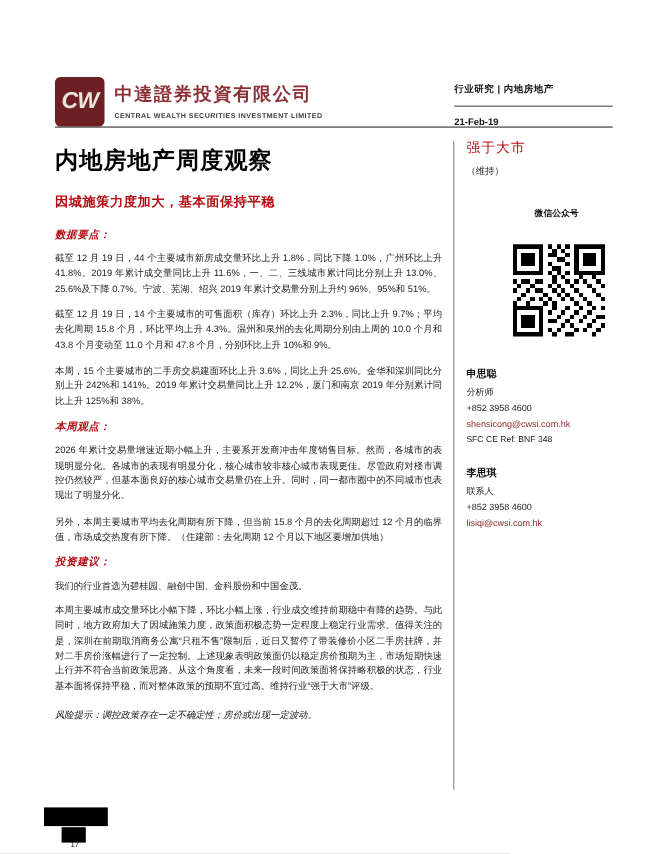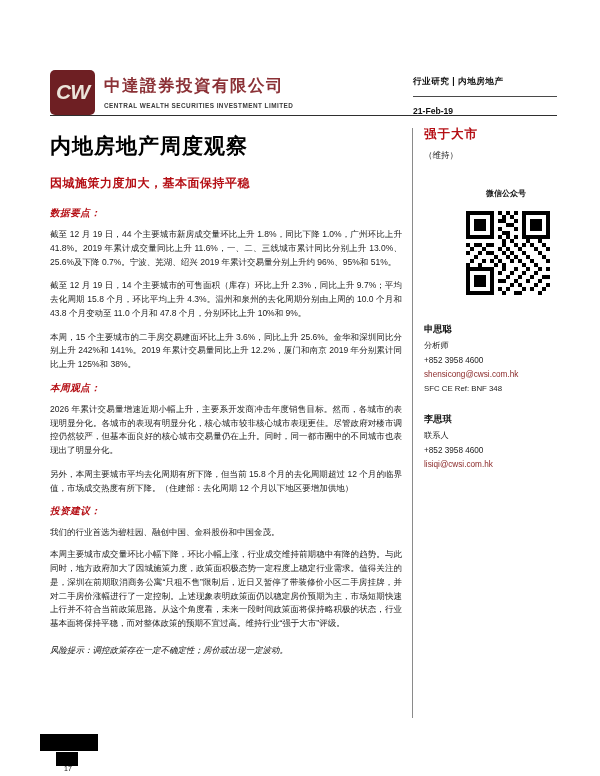--- a/index.html
+++ b/index.html
@@ -31,24 +31,24 @@
   .left-col { position:absolute; top:126px; left:50px; width:352px; }
   .doc-title { font-size:21px; font-weight:bold; color:#000; margin:6px 0 15px; letter-spacing:1px; }
   .doc-subtitle { font-size:12px; font-weight:bold; color:#b50f15; margin-bottom:15px; letter-spacing:0.5px; }
   .sec-head { font-size:9.6px; font-weight:bold; font-style:italic; color:#b50f15; margin:9px 0 8px; letter-spacing:0.5px; }
   .para { font-size:8.5px; line-height:1.62; text-align:justify; color:#1c1c1c; margin-bottom:10px; }
   .para.lead { margin-bottom:8px; }
   .risk-note { font-size:8.5px; font-style:italic; color:#111; margin-top:14px; }
 
   
   .sidebar { position:absolute; top:126px; left:424px; width:133px; }
-  .rating { color:#b50f15; font-size:12.5px; font-weight:bold; letter-spacing:1px; }
+  .rating { color:#b50f15; font-size:12.5px; font-weight:normal; letter-spacing:1px; }
   .rating-note { font-size:8.5px; color:#222; margin-top:7px; }
   .wechat-block { margin-top:26px; margin-left:42px; }
-  .wechat-label { font-size:8px; font-weight:bold; color:#111; margin-bottom:12px;padding-left:20px; }
+  .wechat-label { font-size:8px; font-weight:bold; color:#111; margin-bottom:23px;padding-left:20px; }
   .qr-box { width:84px; height:84px; background:#fff; }
   .contact { margin-top:0; }
   .contact-name { font-size:9.2px; font-weight:bold; color:#111; }
   .contact-role { font-size:8.2px; color:#222; margin-top:4px; }
   .contact-line { font-size:8.2px; color:#222; margin-top:5px; }
   .contact-email { font-size:8.2px; color:#8b2a2a; margin-top:5px; }
   .contact-sfc { font-size:7.8px; color:#222; margin-top:5px; }
   .contact-analyst { margin-top:28px; }
   .contact-second { margin-top:20px; }
 

